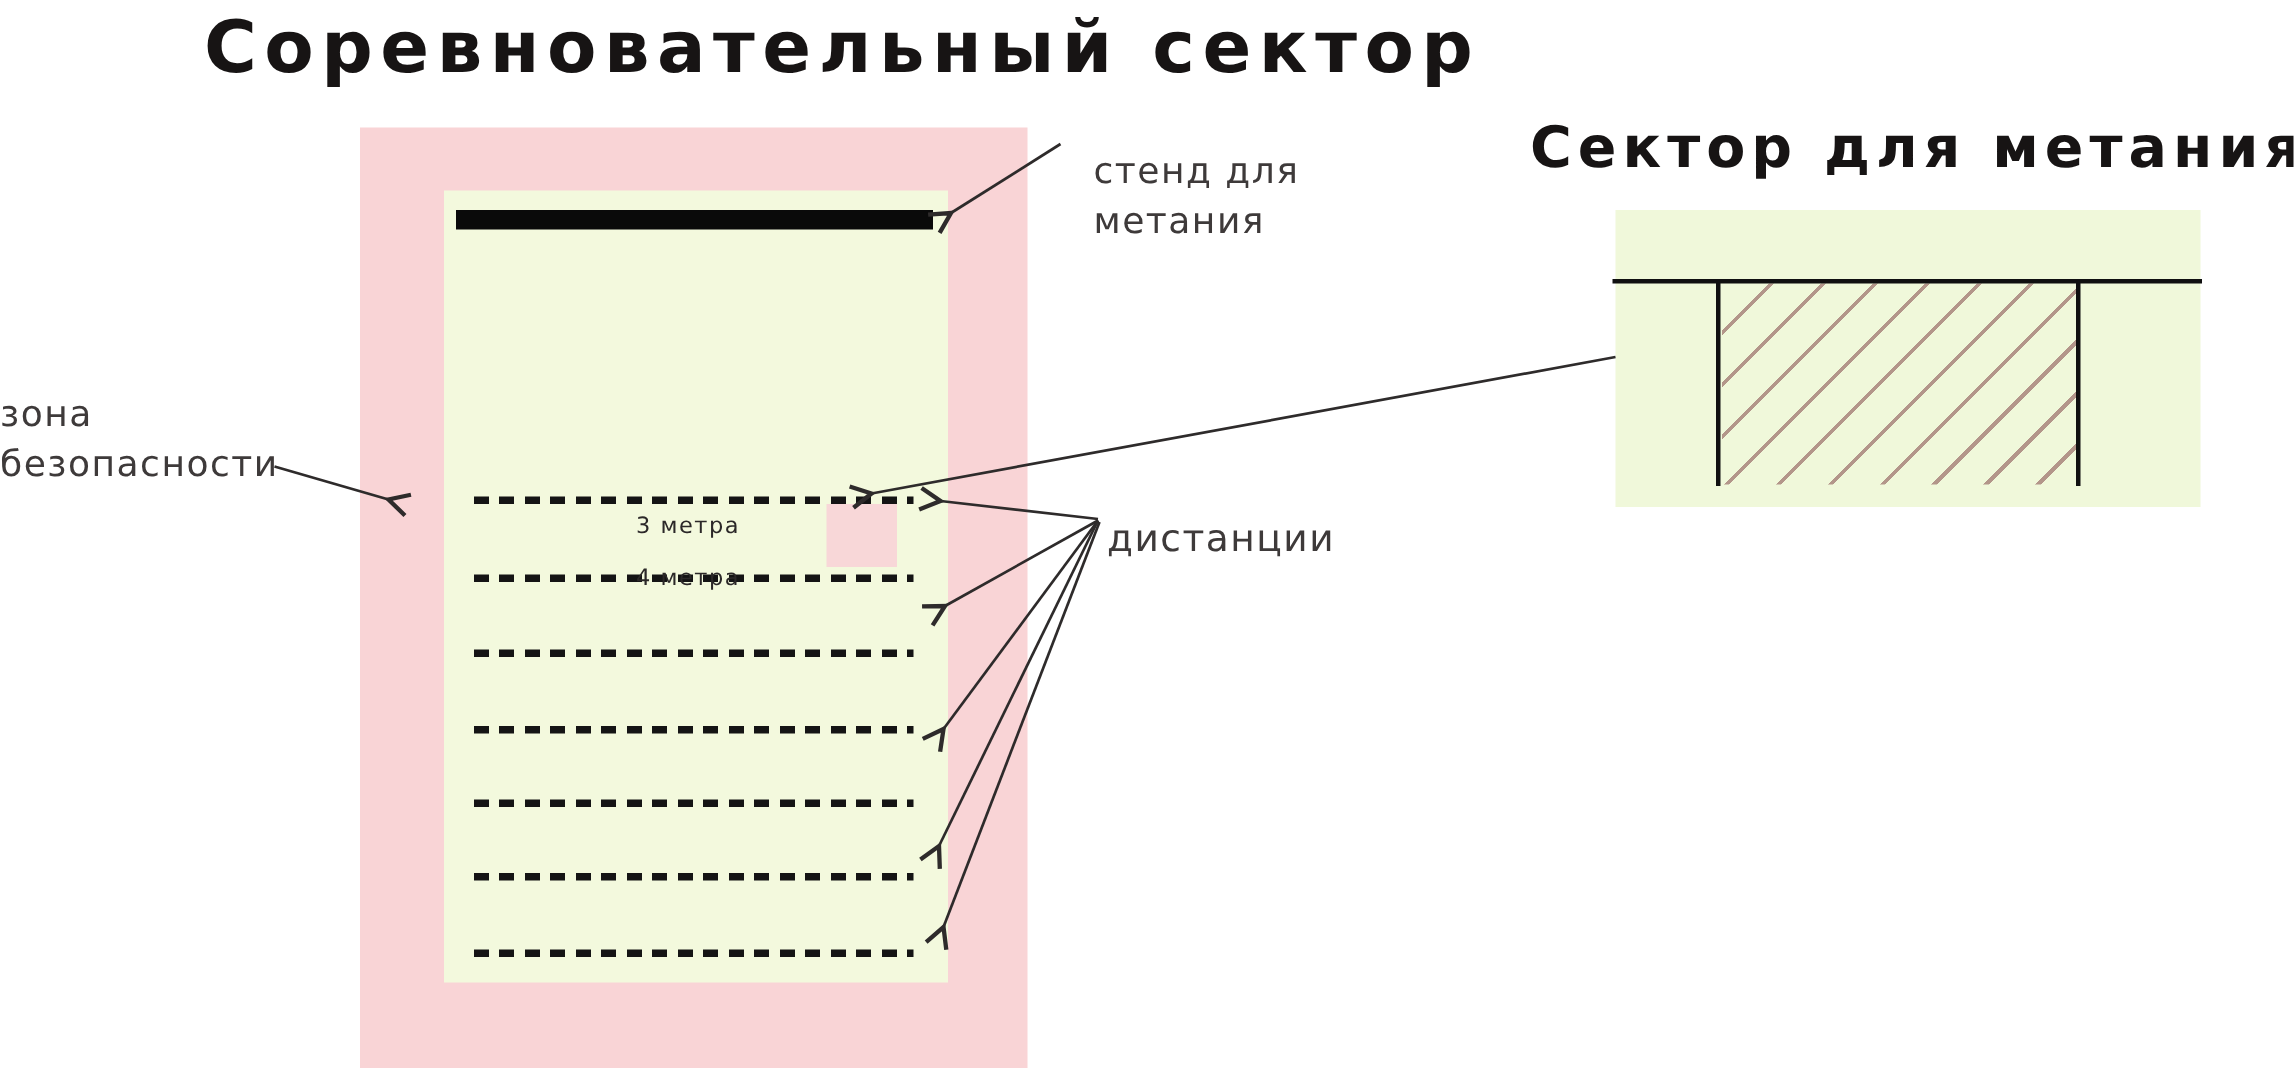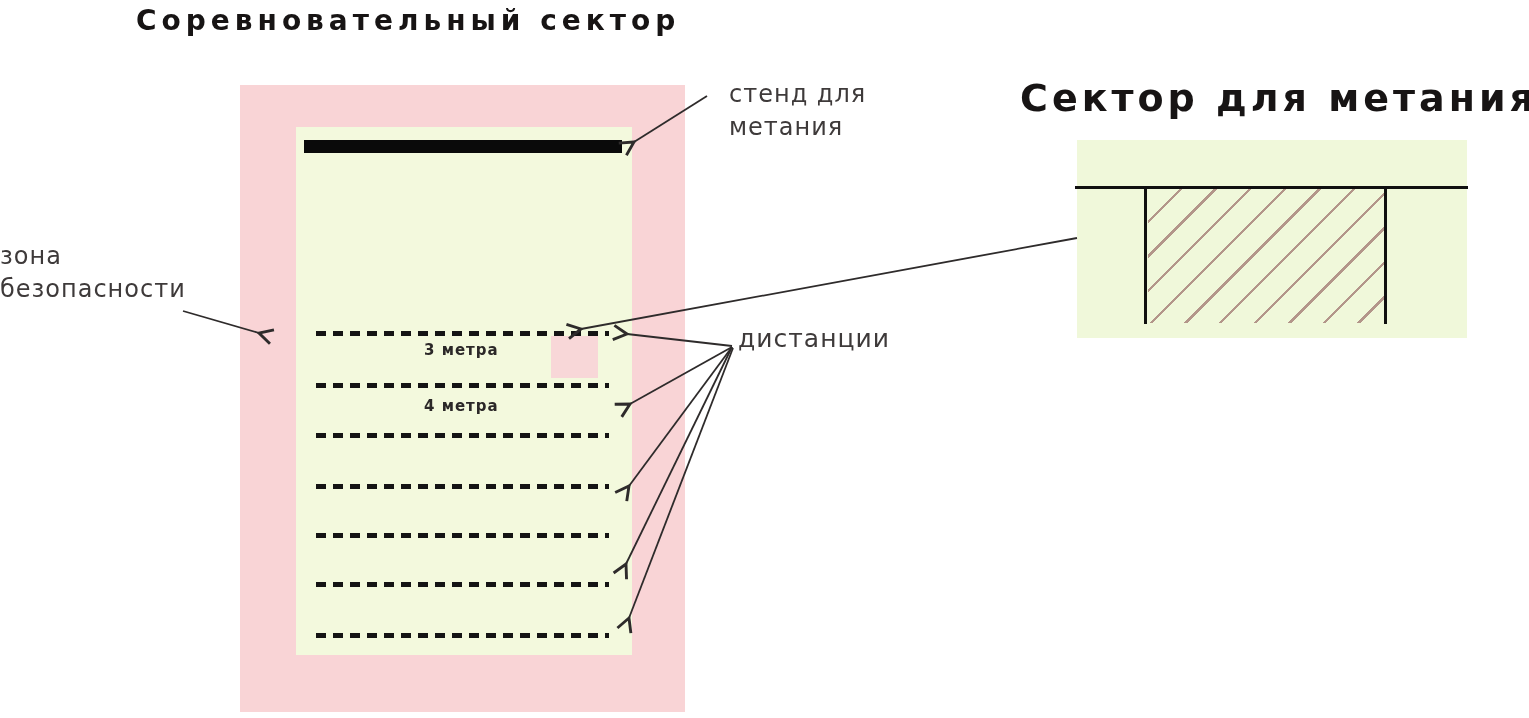--- a/index.html
+++ b/index.html
@@ -5,41 +5,41 @@
   html,body{margin:0;padding:0;}
   body{
     width:1529px;height:718px;position:relative;overflow:hidden;
     background:#ffffff;
     font-family:"DejaVu Sans","Liberation Sans",sans-serif;
   }
   .abs{position:absolute;}
   .title{
     font-weight:700;color:#171414;white-space:nowrap;
   }
-  #title-left{left:136px;top:4px;font-size:28px;letter-spacing:5px;}
+  #title-left{left:136px;top:4px;font-size:48px;letter-spacing:5px;}
   #title-right{left:1020px;top:76px;font-size:38px;letter-spacing:4px;}
   .note{
-    color:#3e3a3a;font-size:24px;line-height:1.38;letter-spacing:1px;
+    color:#3e3a3a;font-size:24px;line-height:1.38;letter-spacing:1px;margin-top:20px;
   }
   #label-zone{left:0;top:240px;width:235px;}
   #label-stand{left:729px;top:78px;width:175px;}
   #label-dist{left:738px;top:322px;font-size:25px;white-space:nowrap;text-align:center;}
   #safety-zone{left:240px;top:85px;width:445px;height:627px;}
   #field{left:296px;top:127px;width:336px;height:528px;}
   #stand-bar{left:304px;top:140px;width:318px;height:13px;}
   #target-patch{left:551px;top:336px;width:47px;height:42px;}
   .dash-line{
     left:316px;width:293px;height:5px;
     background:repeating-linear-gradient(90deg,#141414 0 10px,transparent 10px 17px);
   }
   .meters{
-    font-weight:700;font-size:15px;color:#2b2828;letter-spacing:1px;white-space:nowrap;
+    font-weight:400;font-size:15px;color:#2b2828;letter-spacing:1px;white-space:nowrap;
   }
   #m3{left:424px;top:341px;}
-  #m4{left:424px;top:397px;}
+  #m4{left:424px;top:376px;}
   #r-field{left:1077px;top:140px;width:390px;height:198px;}
   #r-hline{left:1075px;top:186px;width:393px;height:3px;background:#101010;}
   .r-vline{top:188px;width:3px;height:136px;background:#101010;}
   #r-vline1{left:1144px;}
   #r-vline2{left:1384px;}
   #r-hatch{left:1148px;top:189px;width:236px;height:134px;}
   #arrow-overlay{left:0;top:0;pointer-events:none;}
   .arrow{stroke:#2e2b2b;stroke-width:1.8;fill:none;}
 </style>
 </head>

